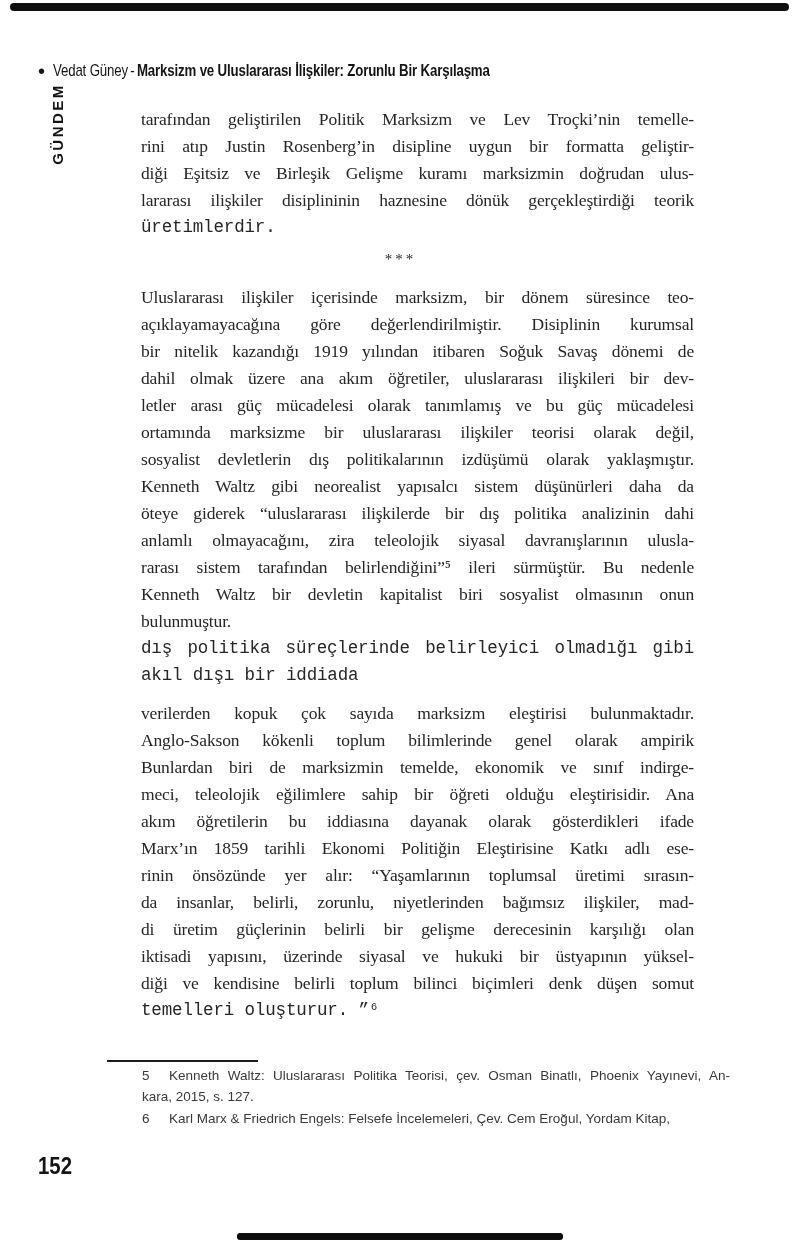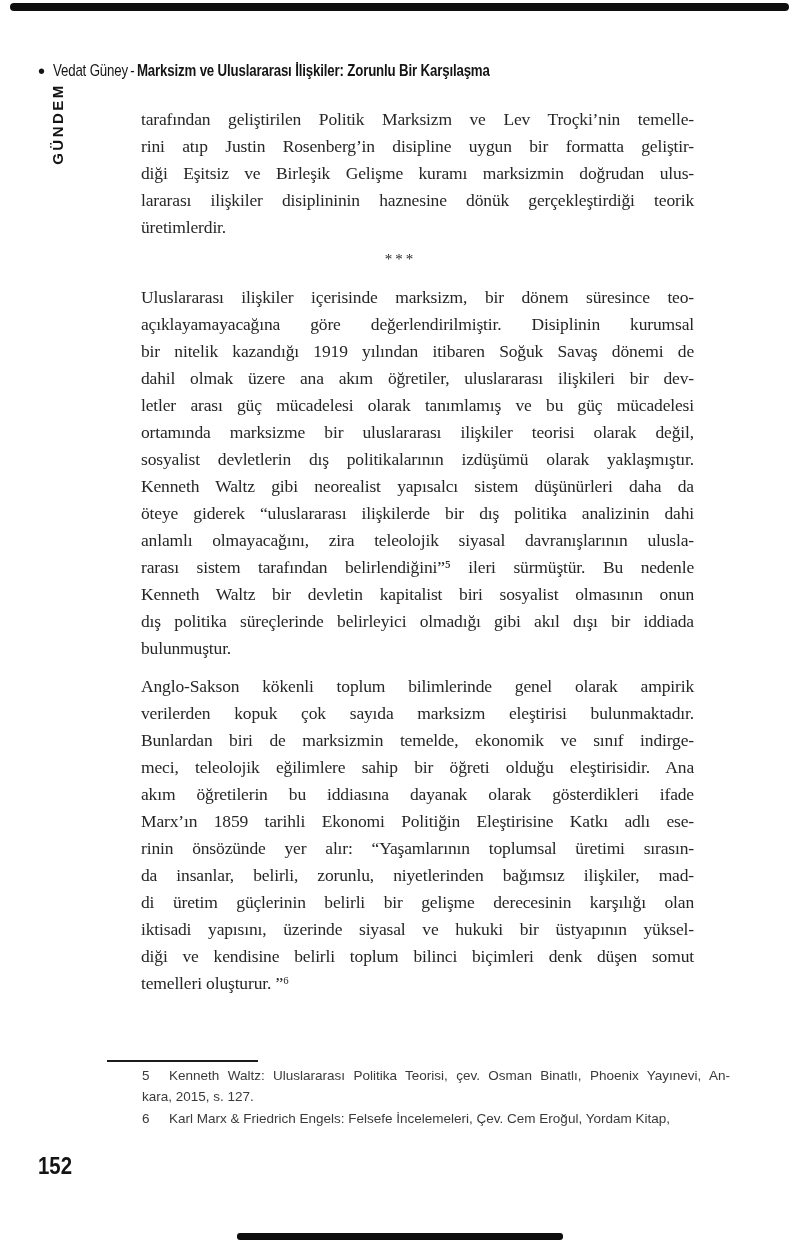--- a/index.html
+++ b/index.html
@@ -36,21 +36,21 @@
     color:#141414;white-space:nowrap;
   }
 
   
   .body-text{
     position:absolute;left:107px;top:106px;width:587px;
     font-size:17.5px;line-height:27px;color:#262626;
     letter-spacing:-0.15px;
   }
   .para .line{text-align:justify;text-align-last:justify;margin-left:34px;}
-  .para .line:last-child{text-align-last:left;}
+  .para .line:last-child{text-align-last:left;font-family:Liberation Mono, monospace;}
   .divider{text-align:center;font-size:15px;letter-spacing:3px;margin:5px 0 11px 0;color:#262626;}
   .para + .para{margin-top:11px;}
 
   
   .fn-rule{position:absolute;left:107px;top:1060px;width:151px;height:2px;background:#1c1c1c;}
   .footnotes{
     position:absolute;left:107px;top:1066px;width:588px;
     font-family:"Liberation Sans","DejaVu Sans",sans-serif;
     font-size:13.5px;line-height:20.5px;color:#3a3a3a;margin-left:35px;
   }
@@ -95,26 +95,26 @@
         <div class="line">bir nitelik kazandığı 1919 yılından itibaren Soğuk Savaş dönemi de</div>
         <div class="line">dahil olmak üzere ana akım öğretiler, uluslararası ilişkileri bir dev-</div>
         <div class="line">letler arası güç mücadelesi olarak tanımlamış ve bu güç mücadelesi</div>
         <div class="line">ortamında marksizme bir uluslararası ilişkiler teorisi olarak değil,</div>
         <div class="line">sosyalist devletlerin dış politikalarının izdüşümü olarak yaklaşmıştır.</div>
         <div class="line">Kenneth Waltz gibi neorealist yapısalcı sistem düşünürleri daha da</div>
         <div class="line">öteye giderek “uluslararası ilişkilerde bir dış politika analizinin dahi</div>
         <div class="line">anlamlı olmayacağını, zira teleolojik siyasal davranışlarının ulusla-</div>
         <div class="line">rarası sistem tarafından belirlendiğini”⁵ ileri sürmüştür. Bu nedenle</div>
         <div class="line">Kenneth Waltz bir devletin kapitalist biri sosyalist olmasının onun</div>
+        <div class="line">bulunmuştur.</div>
         <div class="line">dış politika süreçlerinde belirleyici olmadığı gibi akıl dışı bir iddiada</div>
-        <div class="line">bulunmuştur.</div>
       </div>
     <div class="para">
+        <div class="line">verilerden kopuk çok sayıda marksizm eleştirisi bulunmaktadır.</div>
         <div class="line">Anglo-Sakson kökenli toplum bilimlerinde genel olarak ampirik</div>
-        <div class="line">verilerden kopuk çok sayıda marksizm eleştirisi bulunmaktadır.</div>
         <div class="line">Bunlardan biri de marksizmin temelde, ekonomik ve sınıf indirge-</div>
         <div class="line">meci, teleolojik eğilimlere sahip bir öğreti olduğu eleştirisidir. Ana</div>
         <div class="line">akım öğretilerin bu iddiasına dayanak olarak gösterdikleri ifade</div>
         <div class="line">Marx’ın 1859 tarihli Ekonomi Politiğin Eleştirisine Katkı adlı ese-</div>
         <div class="line">rinin önsözünde yer alır: “Yaşamlarının toplumsal üretimi sırasın-</div>
         <div class="line">da insanlar, belirli, zorunlu, niyetlerinden bağımsız ilişkiler, mad-</div>
         <div class="line">di üretim güçlerinin belirli bir gelişme derecesinin karşılığı olan</div>
         <div class="line">iktisadi yapısını, üzerinde siyasal ve hukuki bir üstyapının yüksel-</div>
         <div class="line">diği ve kendisine belirli toplum bilinci biçimleri denk düşen somut</div>
         <div class="line">temelleri oluşturur. ”⁶</div>

